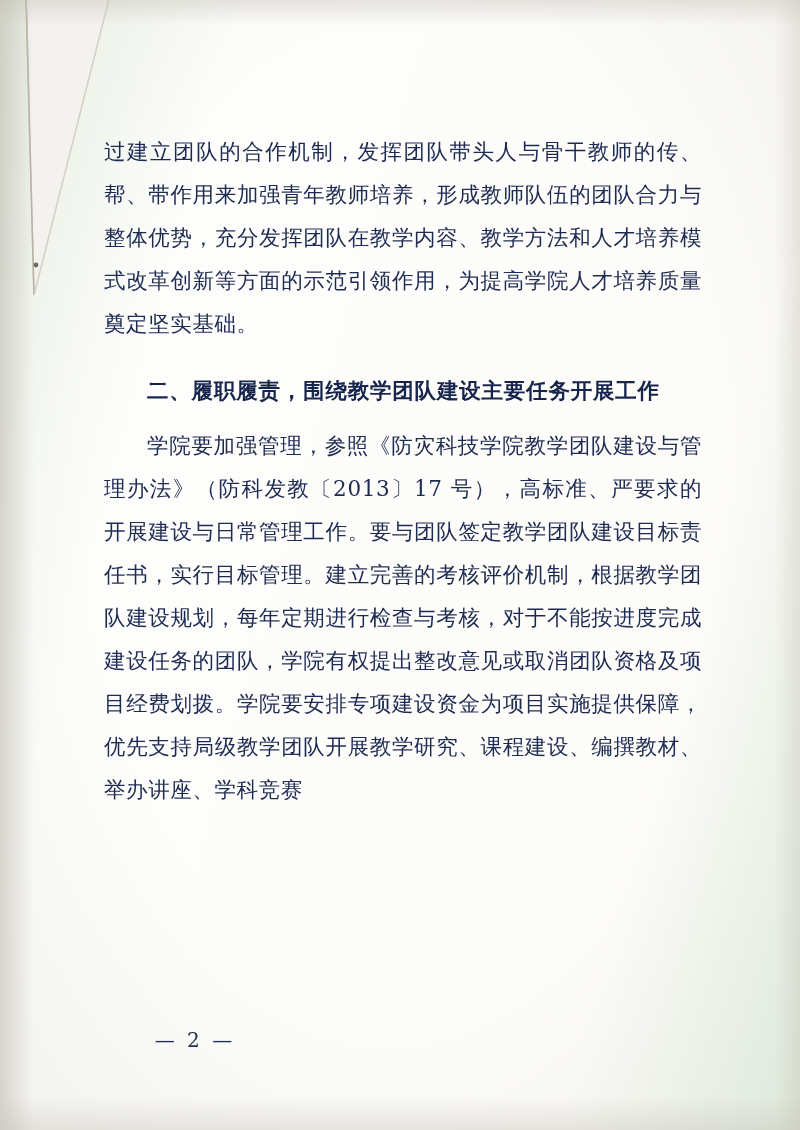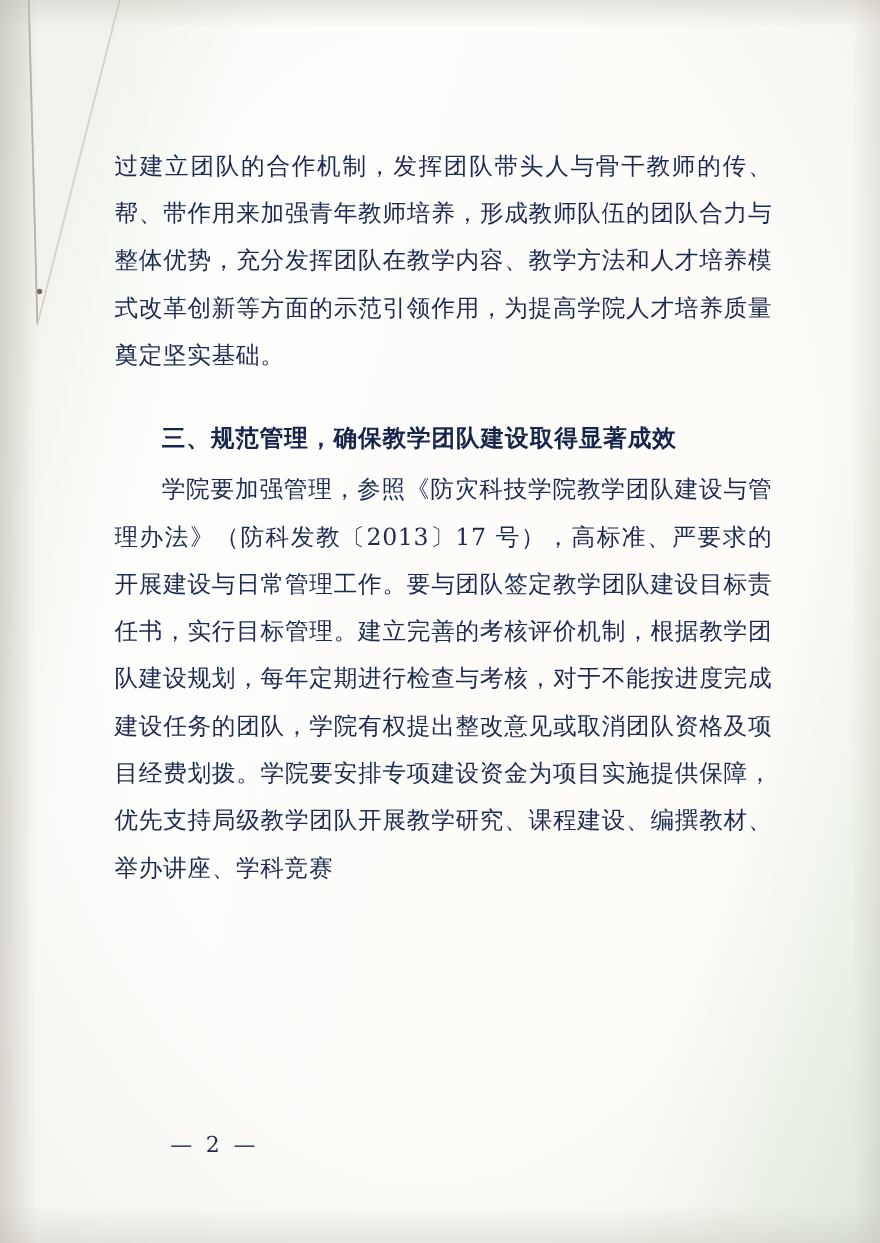--- a/index.html
+++ b/index.html
@@ -142,25 +142,25 @@
   <div id="edge-shadow-top"></div>
   <div id="edge-shadow-right"></div>
   <div id="edge-shadow-bottom"></div>
 
   <div id="content">
 
     <p class="para">过建立团队的合作机制，发挥团队带头人与骨干教师的传、帮、带作用来加强青年教师培养，形成教师队伍的团队合力与整体优势，充分发挥团队在教学内容、教学方法和人才培养模式改革创新等方面的示范引领作用，为提高学院人才培养质量奠定坚实基础。</p>
 
     <div class="block-gap-a"></div>
 
+    <p class="heading">二、履职履责，围绕教学团队建设主要任务开展工作</p>
 
 
     <div class="block-gap-b"></div>
 
-    <p class="heading">三、规范管理，确保教学团队建设取得显著成效</p>
 
     <p class="para indent">学院要加强管理，参照《防灾科技学院教学团队建设与管理办法》（防科发教〔2013〕17 号），高标准、严要求的开展建设与日常管理工作。要与团队签定教学团队建设目标责任书，实行目标管理。建立完善的考核评价机制，根据教学团队建设规划，每年定期进行检查与考核，对于不能按进度完成建设任务的团队，学院有权提出整改意见或取消团队资格及项目经费划拨。学院要安排专项建设资金为项目实施提供保障，优先支持局级教学团队开展教学研究、课程建设、编撰教材、举办讲座、学科竞赛</p>
 
   </div>
 
   <div id="page-number">
     <span class="pn-inner">— 2 —</span>
   </div>
 
 </div>

